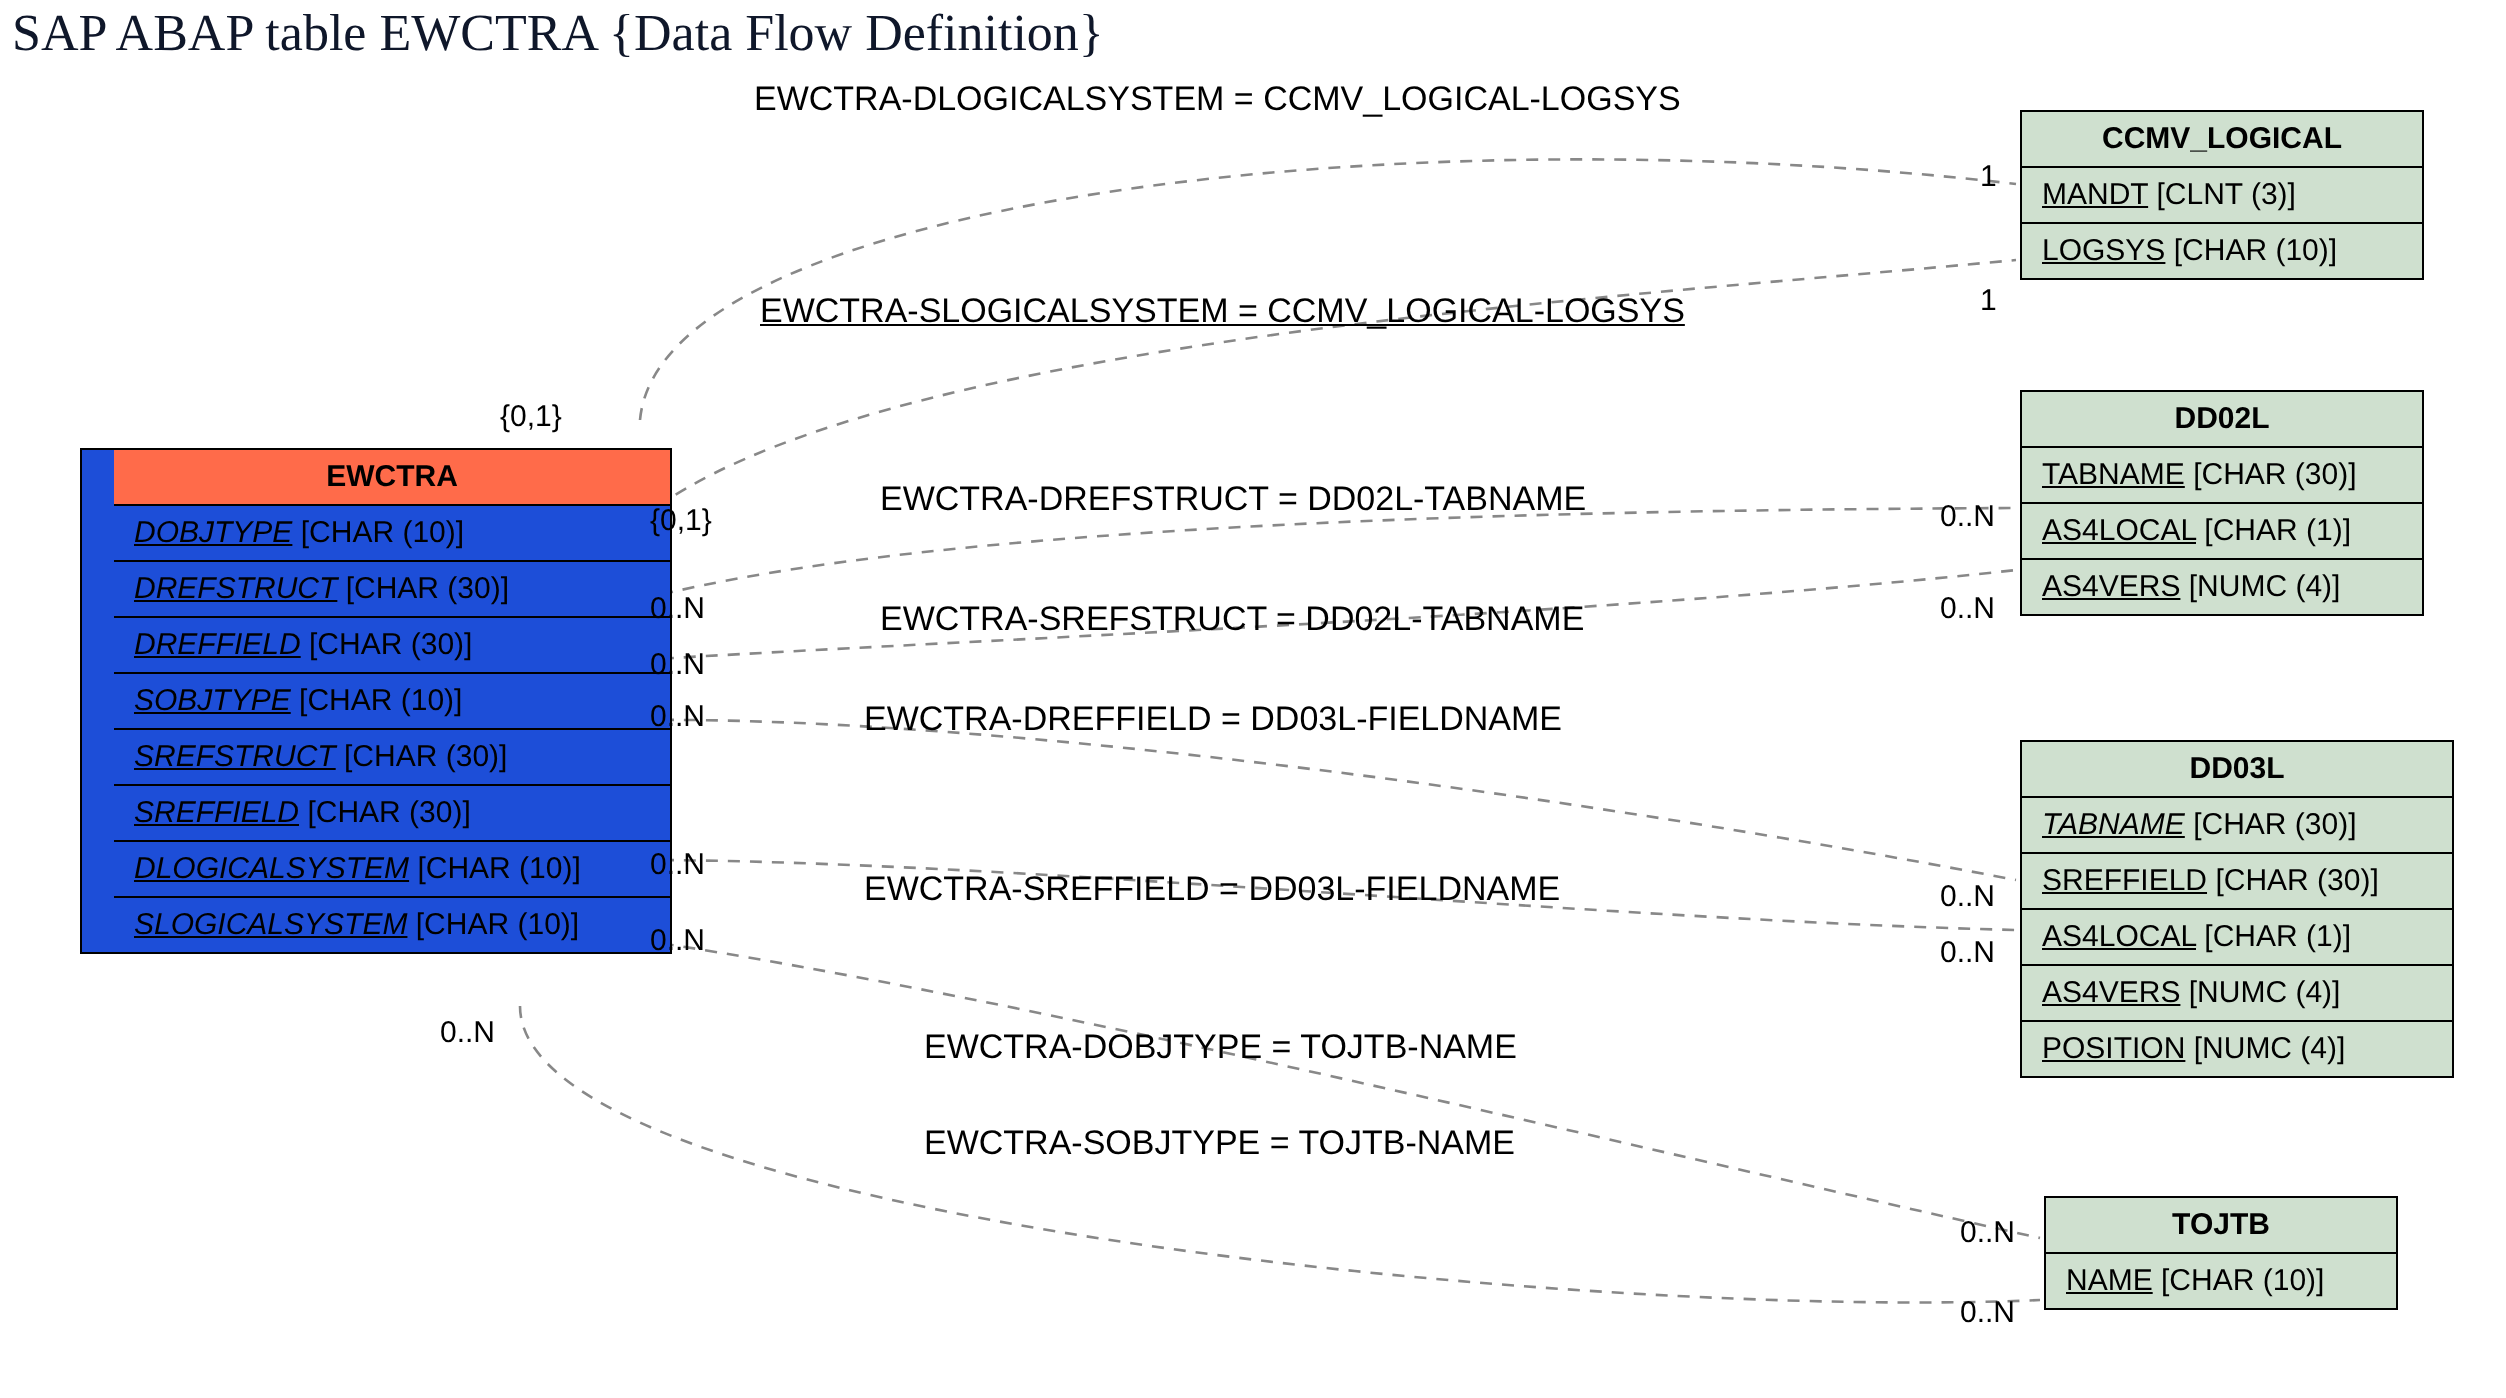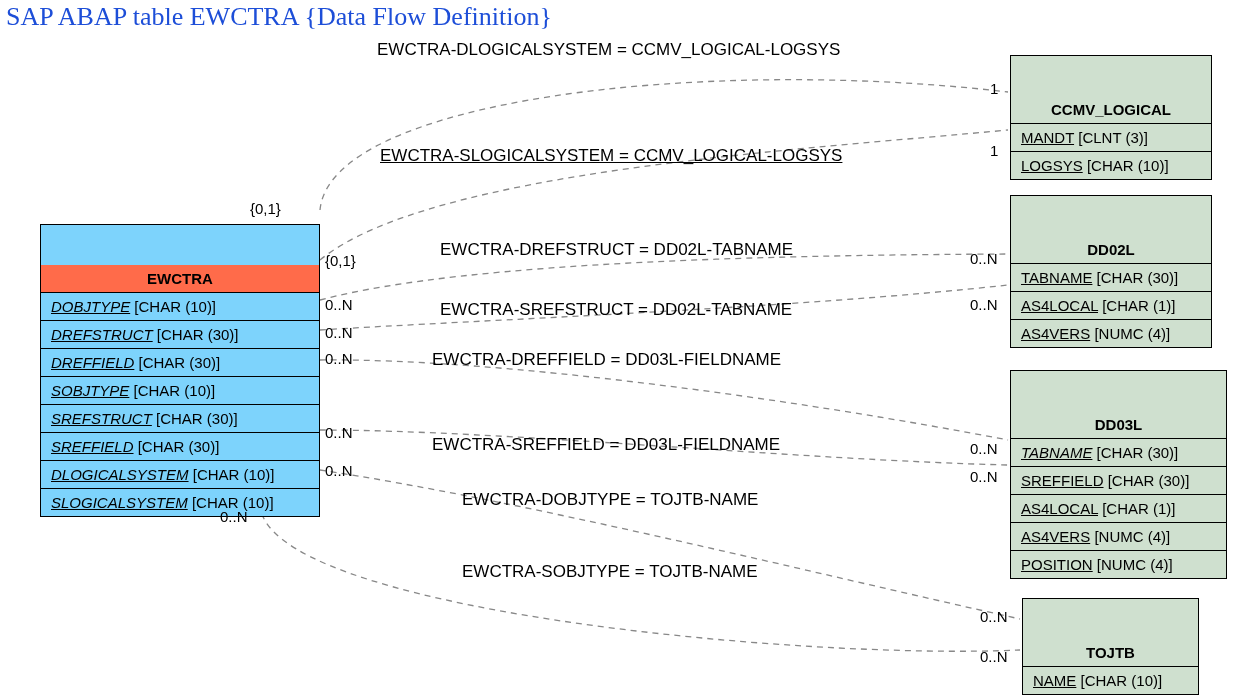--- a/index.html
+++ b/index.html
@@ -11,45 +11,44 @@
     height: 699px;
     position: relative;
     overflow: hidden;
   }
   .title {
     position: absolute;
     top: 2px;
     left: 6px;
     font-size: 26px;
     font-family: "Times New Roman", serif;
-    color: #1d4ed8;
+    color: #0f172a;
   }
   .entity {
     position: absolute;
     border: 1px solid #000;
     font-size: 15px;
   }
   .entity .header {
     font-weight: bold;
     text-align: center;
     padding: 5px 10px;
     border-bottom: 1px solid #000;
-    margin-top: 40px;
   }
   .entity .row {
     padding: 5px 10px;
     border-bottom: 1px solid #000;
   }
   .entity .row:last-child {
     border-bottom: none;
   }
   .entity .fname { text-decoration: underline; font-style: italic; }
   .entity .fname.noital { font-style: normal; }
   .entity .ftype {}
-  .orange { background: #7dd3fc; }
+  .orange { background: #1d4ed8; padding-left: 16px; }
   .orange .header { background: #ff6b4a; }
   .green { background: #cfe0cf; }
   .green .header { background: #cfe0cf; }
   svg.lines {
     position: absolute;
     top: 0; left: 0;
     width: 1253px; height: 699px;
     pointer-events: none;
   }
   .rel-label {
@@ -128,21 +127,21 @@
   <div class="header">TOJTB</div>
   <div class="row"><span class="fname noital">NAME</span> <span class="ftype">[CHAR (10)]</span></div>
 </div>
 
 <div class="rel-label" style="left:377px; top:40px;">EWCTRA-DLOGICALSYSTEM = CCMV_LOGICAL-LOGSYS</div>
 <div class="rel-label" style="left:380px; top:146px;text-decoration:underline;">EWCTRA-SLOGICALSYSTEM = CCMV_LOGICAL-LOGSYS</div>
 <div class="rel-label" style="left:440px; top:240px;">EWCTRA-DREFSTRUCT = DD02L-TABNAME</div>
 <div class="rel-label" style="left:440px; top:300px;">EWCTRA-SREFSTRUCT = DD02L-TABNAME</div>
 <div class="rel-label" style="left:432px; top:350px;">EWCTRA-DREFFIELD = DD03L-FIELDNAME</div>
 <div class="rel-label" style="left:432px; top:435px;">EWCTRA-SREFFIELD = DD03L-FIELDNAME</div>
-<div class="rel-label" style="left:462px; top:490px;text-align:right;">EWCTRA-DOBJTYPE = TOJTB-NAME</div>
+<div class="rel-label" style="left:462px; top:514px;text-align:right;">EWCTRA-DOBJTYPE = TOJTB-NAME</div>
 <div class="rel-label" style="left:462px; top:562px;">EWCTRA-SOBJTYPE = TOJTB-NAME</div>
 
 <div class="card" style="left:250px; top:200px;">{0,1}</div>
 <div class="card" style="left:325px; top:252px;">{0,1}</div>
 <div class="card" style="left:325px; top:296px;">0..N</div>
 <div class="card" style="left:325px; top:324px;">0..N</div>
 <div class="card" style="left:325px; top:350px;">0..N</div>
 <div class="card" style="left:325px; top:424px;">0..N</div>
 <div class="card" style="left:325px; top:462px;">0..N</div>
 <div class="card" style="left:220px; top:508px;">0..N</div>

